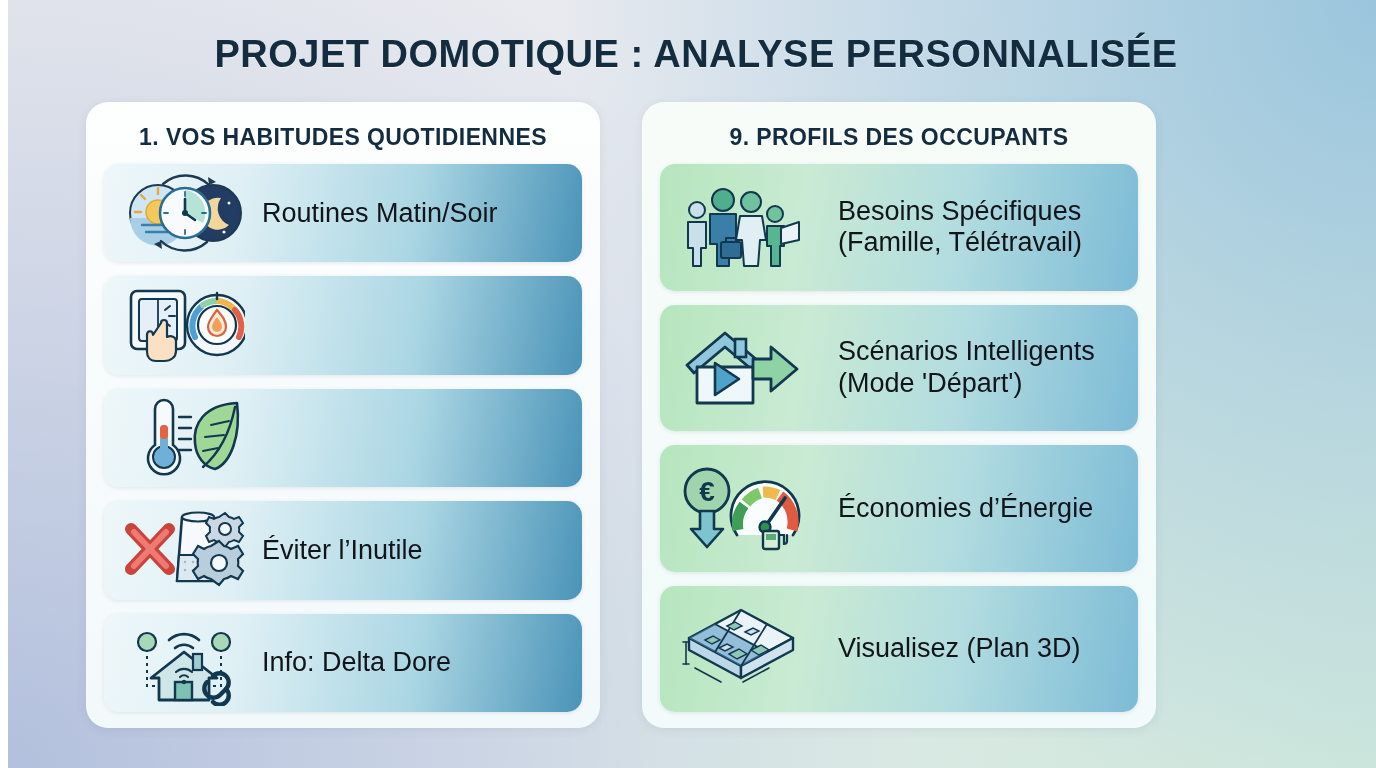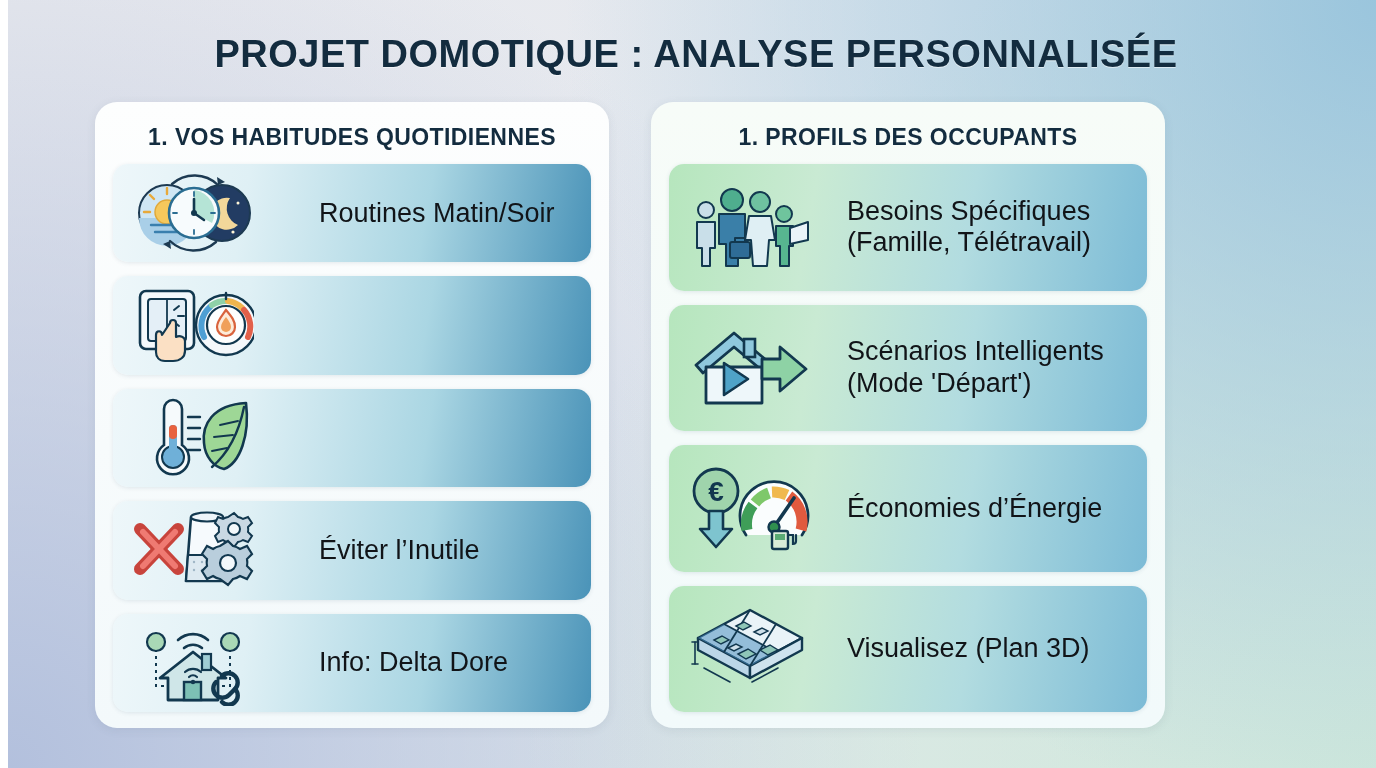--- a/index.html
+++ b/index.html
@@ -27,21 +27,21 @@
     position:absolute; top:33px; left:0; width:100%;
     text-align:center;
     font-size:38px; font-weight:bold;
     letter-spacing:0.5px;
     color:#132c3f;
     text-shadow:0 1px 0 rgba(255,255,255,0.55);
   }
 
   
   .panels {
-    position:absolute; top:102px; left:63px;
+    position:absolute; top:102px; left:54px;
     width:1094px; height:626px;
     display:flex; gap:42px;padding-left:24px;
   }
   .panel {
     flex:1;
     border-radius:22px;
     padding:14px 18px 16px 18px;
     display:flex; flex-direction:column;
     box-shadow:0 2px 10px rgba(70,90,110,0.10);
   }
@@ -61,21 +61,21 @@
 
   .row {
     flex:1;
     display:flex; align-items:center;
     border-radius:15px;
     padding:0 14px;
     min-height:0;
     box-shadow:0 1px 4px rgba(60,90,115,0.13);
     overflow:hidden;
   }
-  .row--left  { background:linear-gradient(100deg,#eef7fa 0%, #dff0f5 28%, #aad6e3 65%, #4a93b8 100%);gap:48px; }
+  .row--left  { background:linear-gradient(100deg,#eef7fa 0%, #dff0f5 28%, #aad6e3 65%, #4a93b8 100%); }
   .row--right { background:linear-gradient(100deg,#b6e6bd 0%, #c9ead3 30%, #b2dce0 62%, #7cbbd6 100%);gap:20px; }
 
   .row-icon {
     width:134px; flex:0 0 134px;
     height:100%;
     display:flex; align-items:center; justify-content:center;
   }
   .row-icon svg { display:block; }
 
   .row-label {
@@ -258,21 +258,21 @@
               </g>
             </svg>
           </div>
           <div class="row-label">Info: Delta Dore</div>
         </div>
 
       </div>
     </div>
 
     <div class="panel panel--right">
-      <div class="panel-title">1. PROFILS DES OCCUPANTS</div>
+      <div class="panel-title">9. PROFILS DES OCCUPANTS</div>
       <div class="rows">
 
         <div class="row row--right">
           <div class="row-icon">
             <svg width="120" height="86" viewBox="0 0 120 86">
               <g stroke="#12384f" stroke-width="2" stroke-linejoin="round">
                 <circle cx="16" cy="26" r="8" fill="#c9dfe9"></circle>
                 <path d="M7 38h18v26h-5v18h-8V64H7z" fill="#c9dfe9"></path>
                 <circle cx="42" cy="16" r="11" fill="#4fae8e"></circle>
                 <path d="M29 30h26v30h-7v22H36V60h-7z" fill="#3a7fa8"></path>

